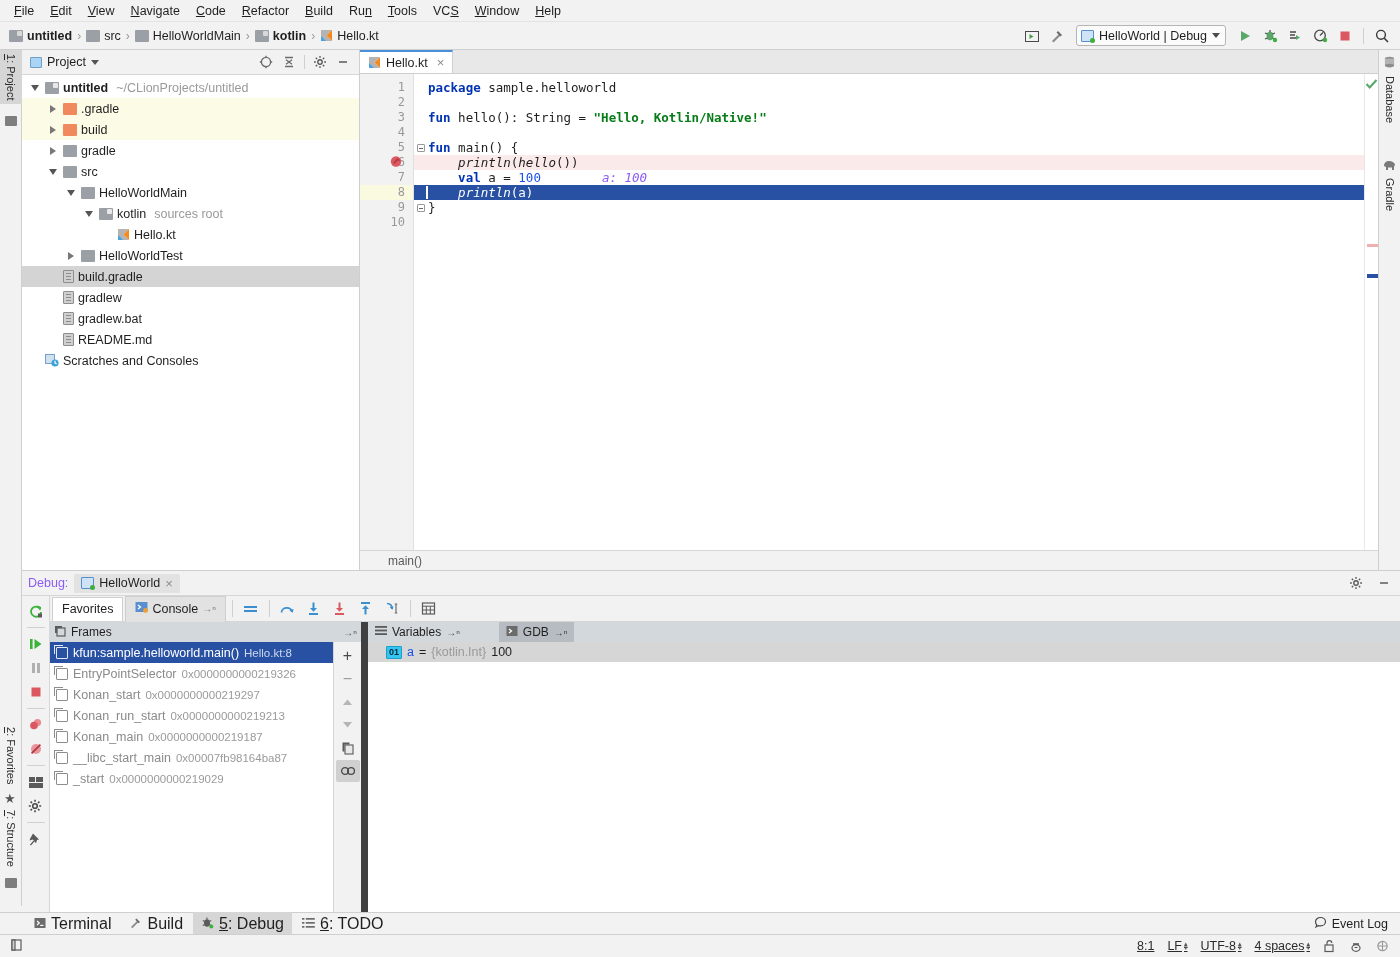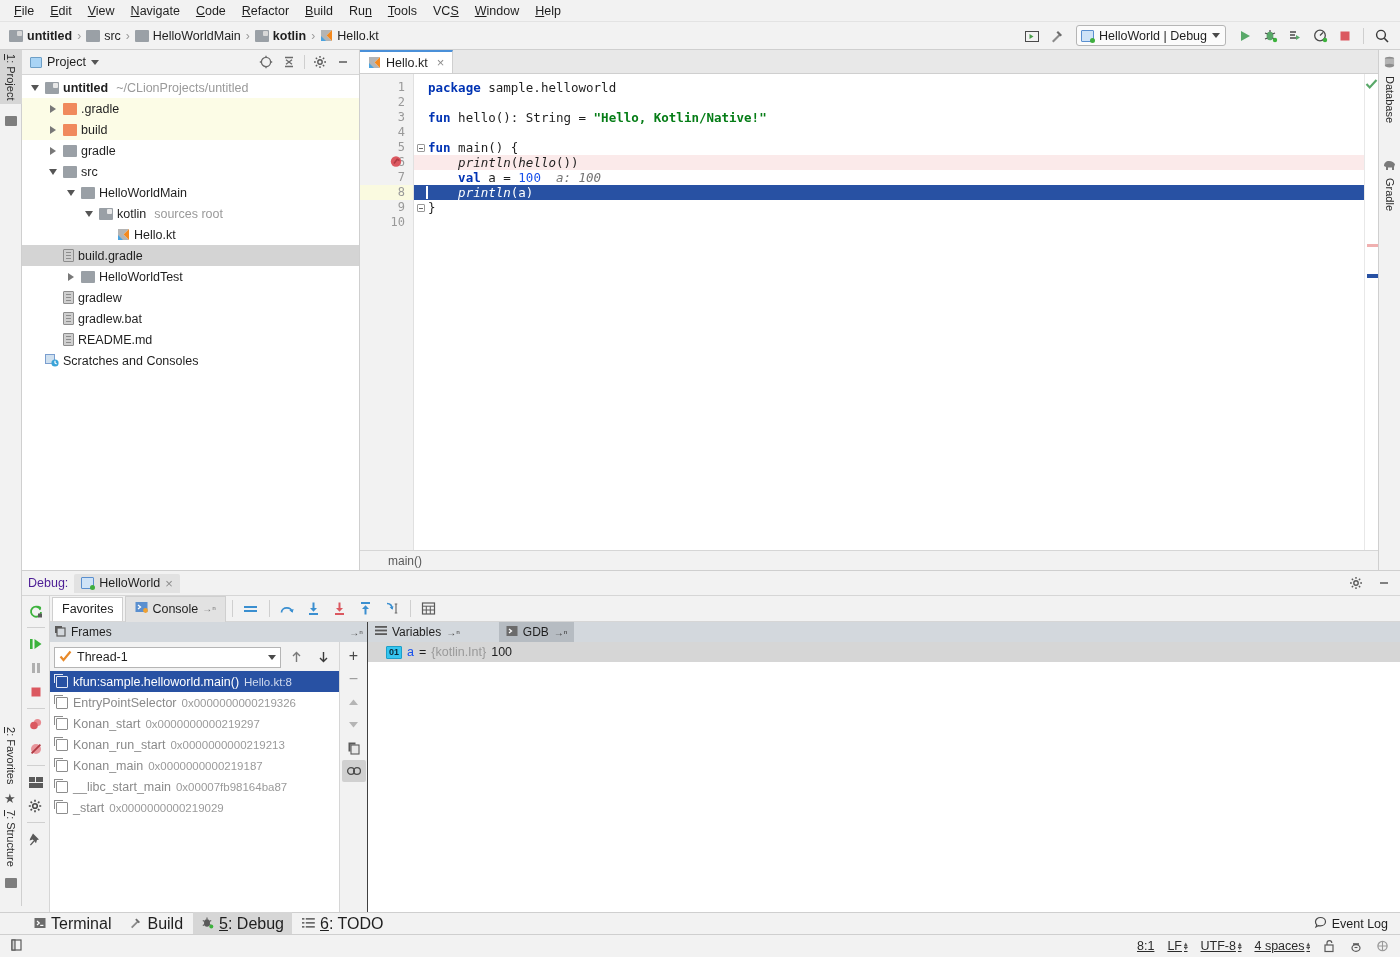--- a/index.html
+++ b/index.html
@@ -154,21 +154,21 @@
     background: #ffffff; overflow: hidden;
   }
   .cline { height: 15px; line-height: 15px; padding-left: 14px; white-space: pre; position: relative; }
   .cline.bp { background: #fbeaea; }
   .cline.exec { background: #2851a3; }
   .kw { color: #0033b3; font-weight: bold; }
   .str { color: #067d17; font-weight: bold; }
   .num { color: #1750eb; }
   .fn { color: #1f1f1f; font-style: italic; }
   .plain { color: #1f1f1f; }
-  .hint { color: #737373; font-style: italic; }
+  .hint { color: #8b5cf6; font-style: italic; margin-left: 46px; }
   .cline.exec .fn, .cline.exec .plain { color: #ffffff; }
   .caret { position: absolute; left: 12px; top: 1px; width: 2px; height: 13px; background: #ffffff; }
   .foldmark {
     position: absolute; left: 3px; top: 4px; width: 8px; height: 8px;
     border: 1px solid #999; border-radius: 1px; background: #fff;
   }
   .foldmark::after { content:""; position:absolute; left:1px; top:3px; width:4px; height:1px; background:#666; }
   #marker-strip {
     width: 14px; background: #ffffff; border-left: 1px solid #e8e8e8; flex: none; position: relative;
   }
@@ -180,21 +180,21 @@
   
   #debug-panel {
     position: absolute; top: 570px; left: 22px; right: 0; height: 344px;
     background: #f2f2f2; border-top: 1px solid #cfcfcf;
     display: flex; flex-direction: column;
   }
   #debug-head {
     height: 25px; display: flex; align-items: center; padding: 0 6px 0 6px;
     background: #f2f2f2; border-bottom: 1px solid #d6d6d6;
   }
-  .dbg-label { font-size: 12.5px; color: #4c1d95; padding-right: 6px; }
+  .dbg-label { font-size: 12.5px; color: #8b5cf6; padding-right: 6px; }
   .dbg-tab {
     display: flex; align-items: center; gap: 5px; padding: 2px 7px;
     background: #e2e2e2; font-size: 12.5px; border-radius: 2px 2px 0 0;
   }
   #debug-head-right { margin-left: auto; display: flex; gap: 8px; align-items: center; }
 
   #debug-main { flex: 1; display: flex; }
   #dbg-side {
     width: 28px; background: #f2f2f2; border-right: 1px solid #d6d6d6;
     display: flex; flex-direction: column; align-items: center; padding-top: 4px; gap: 2px;
@@ -209,21 +209,21 @@
   }
   .dtab {
     font-size: 12.5px; padding: 4px 9px 5px; display: flex; align-items: center; gap: 4px;
     cursor: default; border: 1px solid transparent; border-bottom: none;
   }
   .dtab.active { background: #ffffff; border-color: #cfcfcf; }
   .dtab.inactive { background: #e2e2e2; border-color: #cfcfcf; }
   .vsep { width: 1px; height: 17px; background: #cfcfcf; margin: 0 4px; }
 
   #dbg-split { flex: 1; display: flex; }
-  #frames-pane { width: 318px; display: flex; flex-direction: column; border-right: 1px solid #404040; }
+  #frames-pane { width: 318px; display: flex; flex-direction: column; border-right: 7px solid #404040; }
   .pane-head {
     height: 20px; background: #d3d8dd; display: flex; align-items: center;
     padding: 0 4px; font-size: 12px; gap: 5px;
   }
   #frames-body { flex: 1; display: flex; background: #ffffff; }
   #frames-list { flex: 1; display: flex; flex-direction: column; }
   #thread-row { padding: 4px 4px 3px 4px; display: flex; align-items: center; gap: 3px; background: #f2f2f2; }
   #thread-select {
     flex: 1; height: 21px; border: 1px solid #b5b5b5; background: #fff;
     display: flex; align-items: center; gap: 5px; padding: 0 4px; font-size: 12.5px;
@@ -543,35 +543,35 @@
           <span class="tw"></span>
           <span style="display: inline-flex; align-items: center; flex: 0 0 auto;">
             <svg width="13" height="13" viewBox="0 0 13 13">
               <path d="M1 1h11L6.5 6.5 12 12H1z" fill="#b4b4b4"></path>
               <path d="M6.5 6.5L12 1v11z" fill="#f4891e"></path>
               <path d="M1 7l5 5H1z" fill="#4aa3e0"></path>
             </svg>
           </span>
           <span class="tlabel">Hello.kt</span>
         </div>
-        <div class="trow sel" style="padding-left: 24px;">
-          <span class="tw"></span>
-          <span style="display: inline-flex; align-items: center; flex: 0 0 auto;">
-            <span class="filei"></span>
-          </span>
-          <span class="tlabel">build.gradle</span>
-        </div>
         <div class="trow" style="padding-left: 42px;">
           <span class="tw">
             <span class="arrow-r"></span>
           </span>
           <span style="display: inline-flex; align-items: center; flex: 0 0 auto;">
             <span class="fold"></span>
           </span>
           <span class="tlabel">HelloWorldTest</span>
+        </div>
+        <div class="trow sel" style="padding-left: 24px;">
+          <span class="tw"></span>
+          <span style="display: inline-flex; align-items: center; flex: 0 0 auto;">
+            <span class="filei"></span>
+          </span>
+          <span class="tlabel">build.gradle</span>
         </div>
         <div class="trow" style="padding-left: 24px;">
           <span class="tw"></span>
           <span style="display: inline-flex; align-items: center; flex: 0 0 auto;">
             <span class="filei"></span>
           </span>
           <span class="tlabel">gradlew</span>
         </div>
         <div class="trow" style="padding-left: 24px;">
           <span class="tw"></span>
@@ -825,41 +825,20 @@
                 <svg width="12" height="12" viewBox="0 0 12 12">
                     <rect x="3" y="3" width="8" height="8" fill="none" stroke="#5a5a5a" stroke-width="1.2"></rect>
                     <path d="M1 1h7v2H3v5H1z" fill="#5a5a5a"></path>
                   </svg>
               </span>
               <span>Frames</span>
               <span style="margin-left:auto;font-size:10px;color:#555">→ⁿ</span>
             </div>
             <div id="frames-body">
               <div id="frames-list">
-                <div id="thread-row">
-                  <div id="thread-select">
-                    <span>
-                      <svg width="13" height="12" viewBox="0 0 13 12">
-                          <path d="M1.5 6.5l3 3.5L11.5 1.5" stroke="#e88a2a" stroke-width="2.2" fill="none"></path>
-                        </svg>
-                    </span>
-                    <span style="flex:1">Thread-1</span>
-                    <span class="caret-dn"></span>
-                  </div>
-                  <span class="dbtn">
-                    <svg width="13" height="14" viewBox="0 0 13 14">
-                        <path d="M6.5 12V2.5M3 6l3.5-3.5L10 6" stroke="#7a7a7a" stroke-width="1.4" fill="none"></path>
-                      </svg>
-                  </span>
-                  <span class="dbtn">
-                    <svg width="13" height="14" viewBox="0 0 13 14">
-                        <path d="M6.5 2v9.5M3 8l3.5 3.5L10 8" stroke="#3a3a3a" stroke-width="1.4" fill="none"></path>
-                      </svg>
-                  </span>
-                </div>
                 <div id="frames-rows">
                     <div class="frow sel">
                       <span class="stackico"></span>
                       <span class="fname">kfun:sample.helloworld.main()</span>
                       <span class="fdim">Hello.kt:8</span>
                     </div>
                     <div class="frow">
                       <span class="stackico"></span>
                       <span class="fname">EntryPointSelector</span>
                       <span class="fdim">0x0000000000219326</span>

